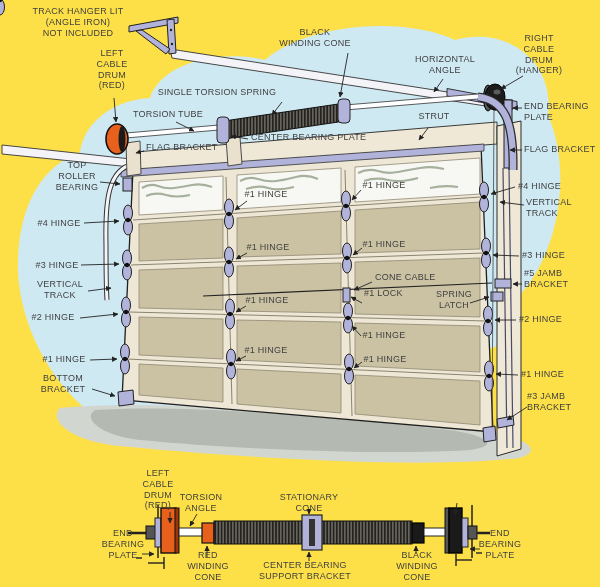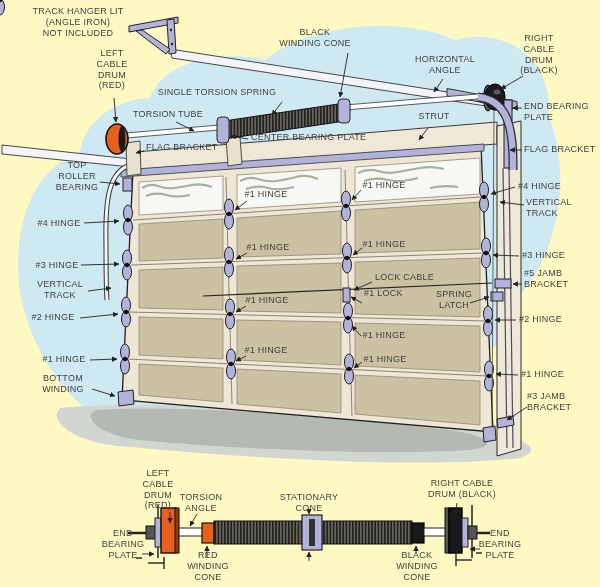--- a/index.html
+++ b/index.html
@@ -1,16 +1,16 @@
 <!DOCTYPE html>
 <html><head>
 <meta charset="utf-8">
 <style>
   html,body{margin:0;padding:0;background:#ffffff;}
-  #stage{position:relative;width:600px;height:587px;background:#fef9c3;overflow:hidden;
+  #stage{position:relative;width:600px;height:587px;background:#fde047;overflow:hidden;
          font-family:"Liberation Sans", sans-serif;}
   #art{position:absolute;left:0;top:0;}
   .lbl{position:absolute;font-size:9px;line-height:1.2;letter-spacing:.25px;color:#3f3f3f;
        white-space:pre-line;font-weight:500;}
   .c{transform:translateX(-50%);text-align:center;}
 </style>
 </head>
 <body>
 
 <div id="stage">
@@ -265,77 +265,77 @@
 (RED)</div>
 <div class="lbl c" style="left:217px;top:87px">SINGLE TORSION SPRING</div>
 <div class="lbl c" style="left:168px;top:109px">TORSION TUBE</div>
 <div class="lbl c" style="left:315px;top:27px">BLACK
 WINDING CONE</div>
 <div class="lbl c" style="left:445px;top:54px">HORIZONTAL
 ANGLE</div>
 <div class="lbl c" style="left:539px;top:33px">RIGHT
 CABLE
 DRUM
-(BLACK)</div>
+(HANGER)</div>
 <div class="lbl" style="left:524px;top:101px">END BEARING
 PLATE</div>
 <div class="lbl c" style="left:434px;top:111px">STRUT</div>
 <div class="lbl" style="left:524px;top:144px">FLAG BRACKET</div>
 <div class="lbl" style="left:251px;top:132px">CENTER BEARING PLATE</div>
 <div class="lbl" style="left:146px;top:142px">FLAG BRACKET</div>
 <div class="lbl c" style="left:77px;top:160px">TOP
 ROLLER
 BEARING</div>
 <div class="lbl c" style="left:59px;top:218px">#4 HINGE</div>
 <div class="lbl c" style="left:57px;top:260px">#3 HINGE</div>
 <div class="lbl c" style="left:60px;top:279px">VERTICAL
 TRACK</div>
 <div class="lbl c" style="left:53px;top:312px">#2 HINGE</div>
 <div class="lbl c" style="left:64px;top:354px">#1 HINGE</div>
 <div class="lbl c" style="left:63px;top:373px">BOTTOM
-WINDING</div>
+BRACKET</div>
 <div class="lbl" style="left:518px;top:181px">#4 HINGE</div>
 <div class="lbl" style="left:526px;top:197px">VERTICAL
 TRACK</div>
 <div class="lbl" style="left:522px;top:250px">#3 HINGE</div>
 <div class="lbl" style="left:524px;top:268px">#5 JAMB
 BRACKET</div>
 <div class="lbl" style="left:519px;top:314px">#2 HINGE</div>
 <div class="lbl" style="left:521px;top:369px">#1 HINGE</div>
 <div class="lbl" style="left:527px;top:391px">#3 JAMB
 BRACKET</div>
 <div class="lbl c" style="left:454px;top:289px">SPRING
 LATCH</div>
-<div class="lbl" style="left:375px;top:272px">LOCK CABLE</div>
+<div class="lbl" style="left:375px;top:272px">CONE CABLE</div>
 <div class="lbl" style="left:364px;top:288px">#1 LOCK</div>
 <div class="lbl c" style="left:266px;top:189px">#1 HINGE</div>
 <div class="lbl c" style="left:384px;top:180px">#1 HINGE</div>
 <div class="lbl c" style="left:268px;top:242px">#1 HINGE</div>
 <div class="lbl c" style="left:384px;top:239px">#1 HINGE</div>
 <div class="lbl c" style="left:267px;top:295px">#1 HINGE</div>
 <div class="lbl c" style="left:384px;top:330px">#1 HINGE</div>
 <div class="lbl c" style="left:266px;top:345px">#1 HINGE</div>
 <div class="lbl c" style="left:385px;top:354px">#1 HINGE</div>
 
 <div class="lbl c" style="left:158px;top:468px">LEFT
 CABLE
 DRUM
 (RED)</div>
 <div class="lbl c" style="left:201px;top:492px">TORSION
 ANGLE</div>
 <div class="lbl c" style="left:309px;top:492px">STATIONARY
 CONE</div>
-<div class="lbl c" style="left:462px;top:478px">RIGHT CABLE
-DRUM (BLACK)</div>
 <div class="lbl c" style="left:123px;top:528px">END
 BEARING
 PLATE</div>
 <div class="lbl c" style="left:208px;top:550px">RED
 WINDING
 CONE</div>
+<div class="lbl c" style="left:305px;top:560px">CENTER BEARING
+SUPPORT BRACKET</div>
 <div class="lbl c" style="left:417px;top:550px">BLACK
 WINDING
 CONE</div>
 <div class="lbl c" style="left:500px;top:528px">END
 BEARING
 PLATE</div>
 
 </div>
 
 </body></html>

